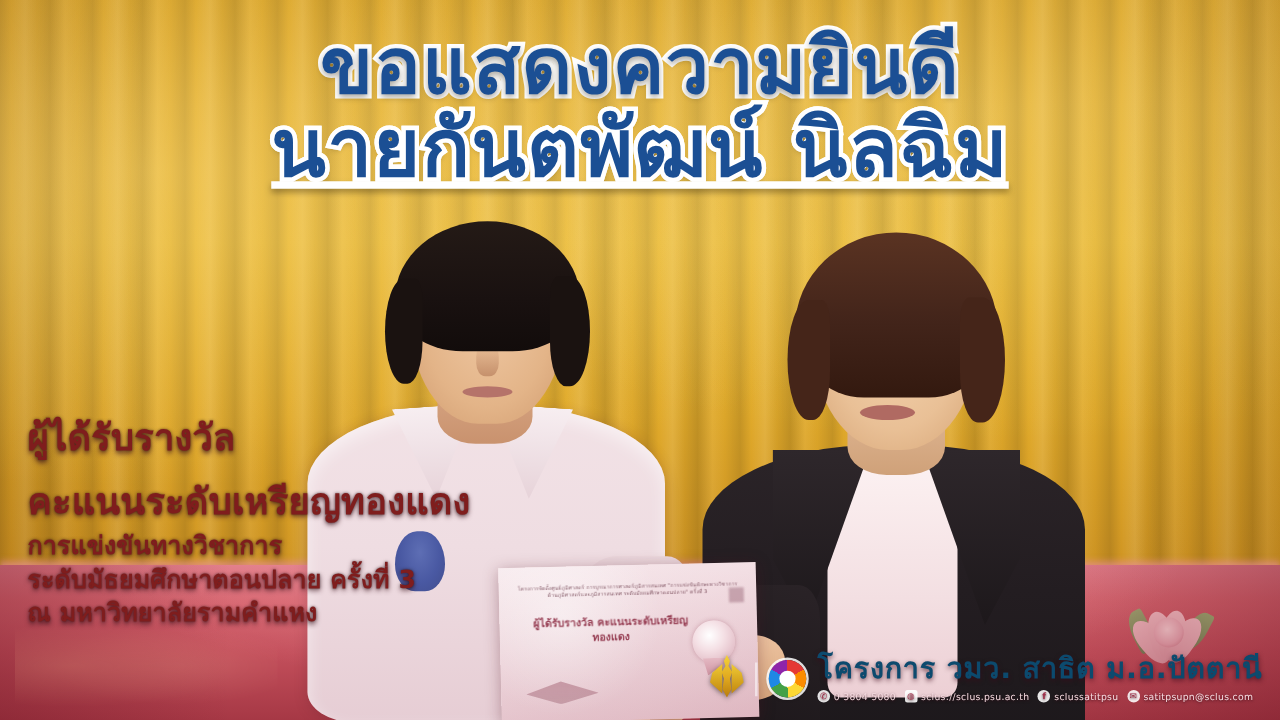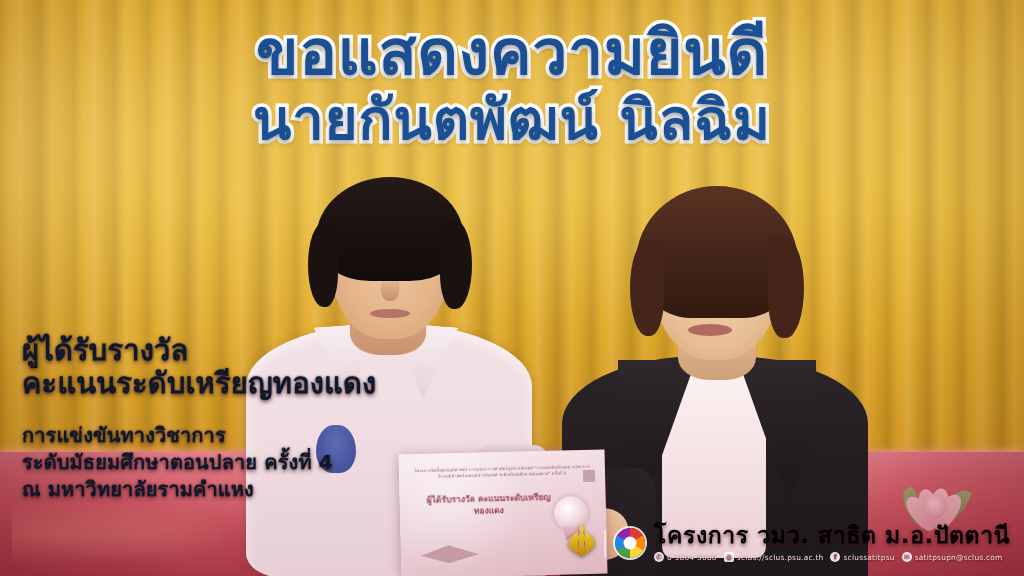--- a/index.html
+++ b/index.html
@@ -231,32 +231,32 @@
   .hl-1, .hl-2{
     font-family:"DejaVu Sans","Liberation Sans",sans-serif;
     font-weight:bold; color:#1b4f94; white-space:nowrap;
     -webkit-text-stroke:7px #ffffff;
     paint-order: stroke fill;
     text-shadow:
       0 3px 5px rgba(40,30,10,.40);
     letter-spacing:1px;
   }
   .hl-1{ font-size:62px; line-height:74px; }
-  .hl-2{ font-size:56px; line-height:68px; margin-top:-4px; }
+  .hl-2{ font-size:64px; line-height:68px; margin-top:-4px;text-decoration:underline; }
 
   
   .award{
     position:absolute; left:22px; top:335px; width:520px;
-    color:#0f172a; font-weight:bold; text-align:left;
+    color:#7f1d1d; font-weight:bold; text-align:left;
     text-shadow:0 2px 4px rgba(60,20,30,.75), 0 0 2px rgba(0,0,0,.5);
     line-height:1.08;
   }
   .aw-1{ font-size:29px; letter-spacing:.2px; }
-  .aw-2{ font-size:29px; letter-spacing:.2px; margin-top:2px; }
-  .aw-lines{ margin-top:22px; }
+  .aw-2{ font-size:29px; letter-spacing:.2px; margin-top:20px; }
+  .aw-lines{ margin-top:5px; }
   .aw-line{ font-size:20px; line-height:27px; letter-spacing:.1px; }
 
   
   .footer{
     position:absolute; right:14px; bottom:14px;
     display:flex; align-items:flex-end; gap:9px;
   }
   .logo-garuda{
     position:relative; width:27px; height:40px; flex:0 0 auto;
     filter:drop-shadow(0 1px 2px rgba(0,0,0,.5));
@@ -285,21 +285,21 @@
         #43a047 180deg 240deg, #1e88e5 240deg 300deg, #8e24aa 300deg 360deg);
     box-shadow:0 0 0 2px rgba(255,255,255,.85), 0 1px 3px rgba(0,0,0,.5);
     margin-bottom:4px;
   }
   .logo-psu::after{
     content:""; position:absolute; left:50%; top:50%; transform:translate(-50%,-50%);
     width:13px; height:13px; border-radius:50%; background:#fff;
   }
   .footer-text{ text-align:left; }
   .footer-title{
-    color:#000000; font-weight:bold; font-size:23px; line-height:27px;
+    color:#0c4a6e; font-weight:bold; font-size:23px; line-height:27px;
     letter-spacing:.6px; white-space:nowrap;
     text-shadow:0 2px 4px rgba(60,10,25,.7);
   }
   .footer-contacts{
     display:flex; align-items:center; gap:7px; margin-top:3px;
     white-space:nowrap;
   }
   .contact{
     display:flex; align-items:center; gap:3px;
     color:#f7dde2; font-size:7.4px; letter-spacing:.25px;
@@ -407,21 +407,21 @@
   <div class="headline">
     <div class="hl-1">ขอแสดงความยินดี</div>
     <div class="hl-2">นายกันตพัฒน์  นิลฉิม</div>
   </div>
 
   <div class="award">
     <div class="aw-1">ผู้ได้รับรางวัล</div>
     <div class="aw-2">คะแนนระดับเหรียญทองแดง</div>
     <div class="aw-lines">
       <div class="aw-line">การแข่งขันทางวิชาการ</div>
-      <div class="aw-line">ระดับมัธยมศึกษาตอนปลาย ครั้งที่ 4</div>
+      <div class="aw-line">ระดับมัธยมศึกษาตอนปลาย ครั้งที่ 3</div>
       <div class="aw-line">ณ มหาวิทยาลัยรามคำแหง</div>
     </div>
   </div>
 
   <div class="wm-left"></div>
 
   <div class="wm-flower">
     <div class="leaf-l"></div>
     <div class="leaf-r"></div>
     <div class="petal p1"></div>

